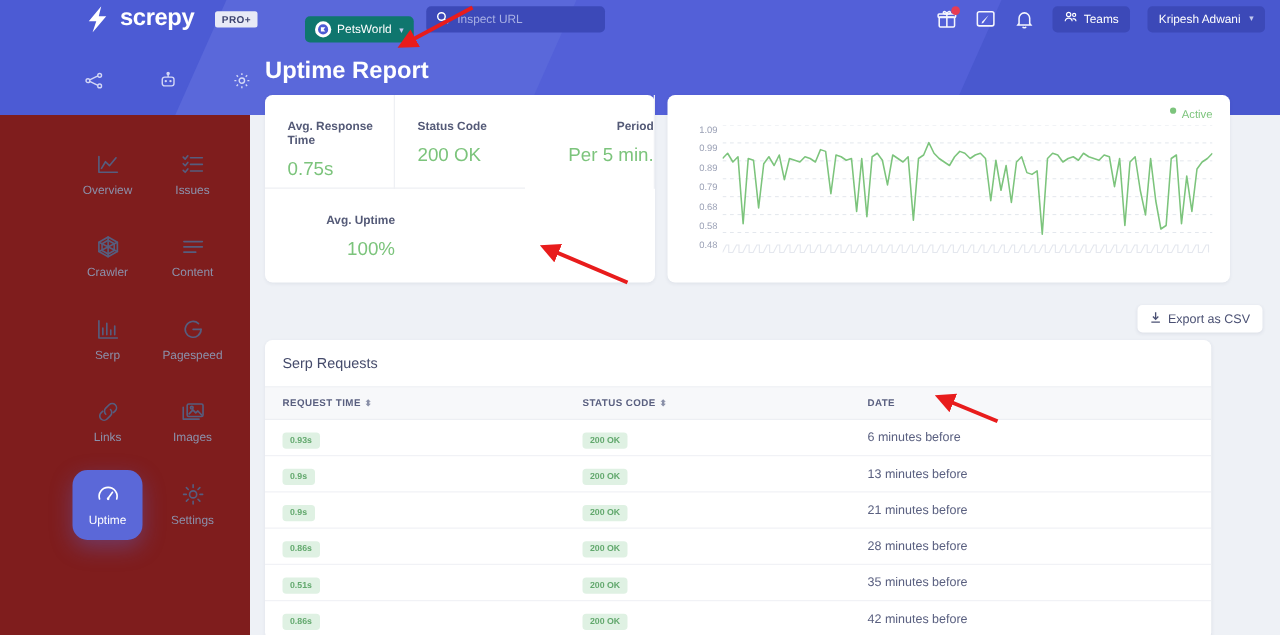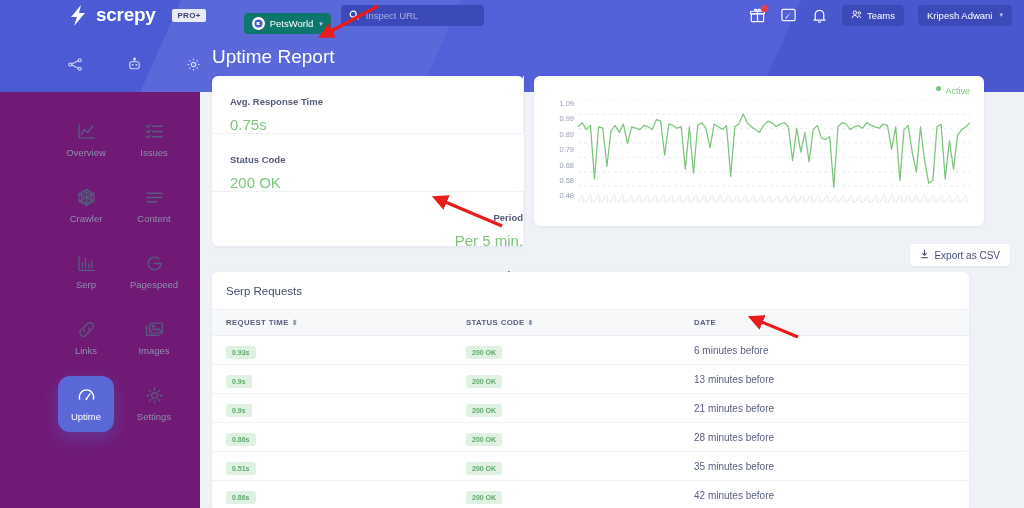--- a/index.html
+++ b/index.html
@@ -82,27 +82,27 @@
     align-items: center; gap: 6px; padding: 0 9px; color: #fff; font-size: 9.5px;
   }
 
   .subicons {
     position: absolute; top: 57px; left: 68px; display: flex; gap: 44px; z-index: 6;
   }
   .subicons .si { width: 15px; height: 15px; opacity: .88; }
 
   .page-title {
     position: absolute; left: 212px; top: 46px; z-index: 6;
-    color: #ffffff; font-size: 19px; font-weight: 400;
+    color: #ffffff; font-size: 19px; font-weight: 700;
   }
 
   
   .rail {
     position: absolute; left: 0; top: 92px; width: 200px; height: 416px;
-    background: #701a75;
+    background: #7f1d1d;
   }
   .rail-grid {
     position: absolute; top: 20px; left: 52px;
     display: grid; grid-template-columns: 68px 68px; grid-auto-rows: 66px;
   }
   .rail-item {
     display: flex; flex-direction: column; align-items: center; justify-content: center;
     gap: 6px; border-radius: 12px; width: 56px; height: 56px; margin: 0 auto;
     position: relative;
   }
@@ -120,22 +120,22 @@
 
   .card {
     background: #ffffff; border-radius: 6px;
     box-shadow: 0 1px 3px rgba(40,50,90,.07);
   }
 
   .stats-row {
     position: absolute; left: 12px; top: -16px;
     display: flex; gap: 10px;
   }
-  .stats-card { width: 312px; height: 170px; display: grid;
-    grid-template-columns: 1fr; grid-template-rows: 1fr 1fr; }
+  .stats-card { width: 312px; height: 150px; display: grid;
+    grid-template-columns: 1fr 1fr 1fr; grid-template-rows: 1fr 1fr; }
   .stat {
     padding: 20px 0 0 18px; border-right: 1px solid #eef0f4; border-bottom: 1px solid #eef0f4;
   }
   .stat:nth-child(2), .stat:nth-child(4) { border-right: none; }
   .stat:nth-child(3), .stat:nth-child(4) { border-bottom: none; text-align: right; }
   .stat-lb { font-size: 9.5px; color: #545a77; font-weight: bold; margin-bottom: 9px; }
   .stat-vl { font-size: 15px; color: #7cc47c; }
 
   .chart-card { width: 450px; height: 150px; position: relative; padding: 10px 12px; }
   .legend {

